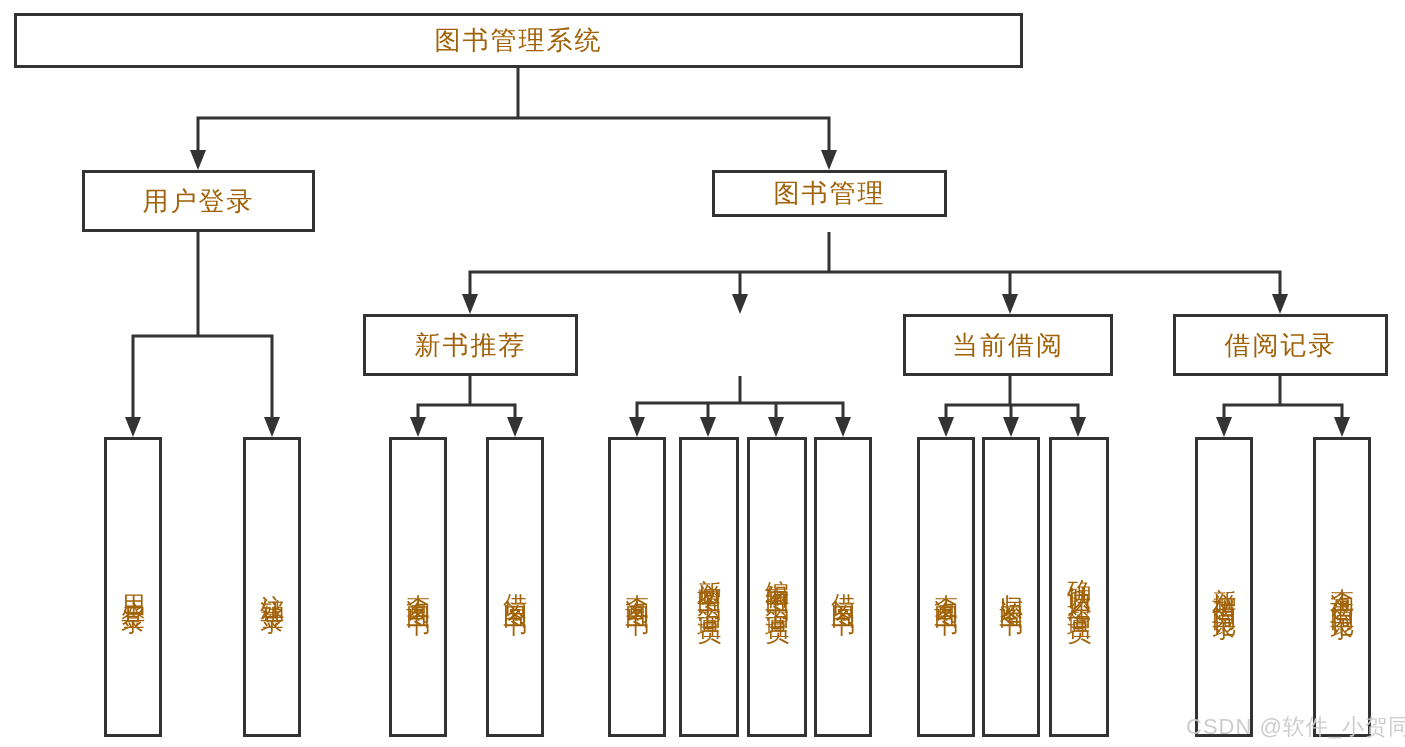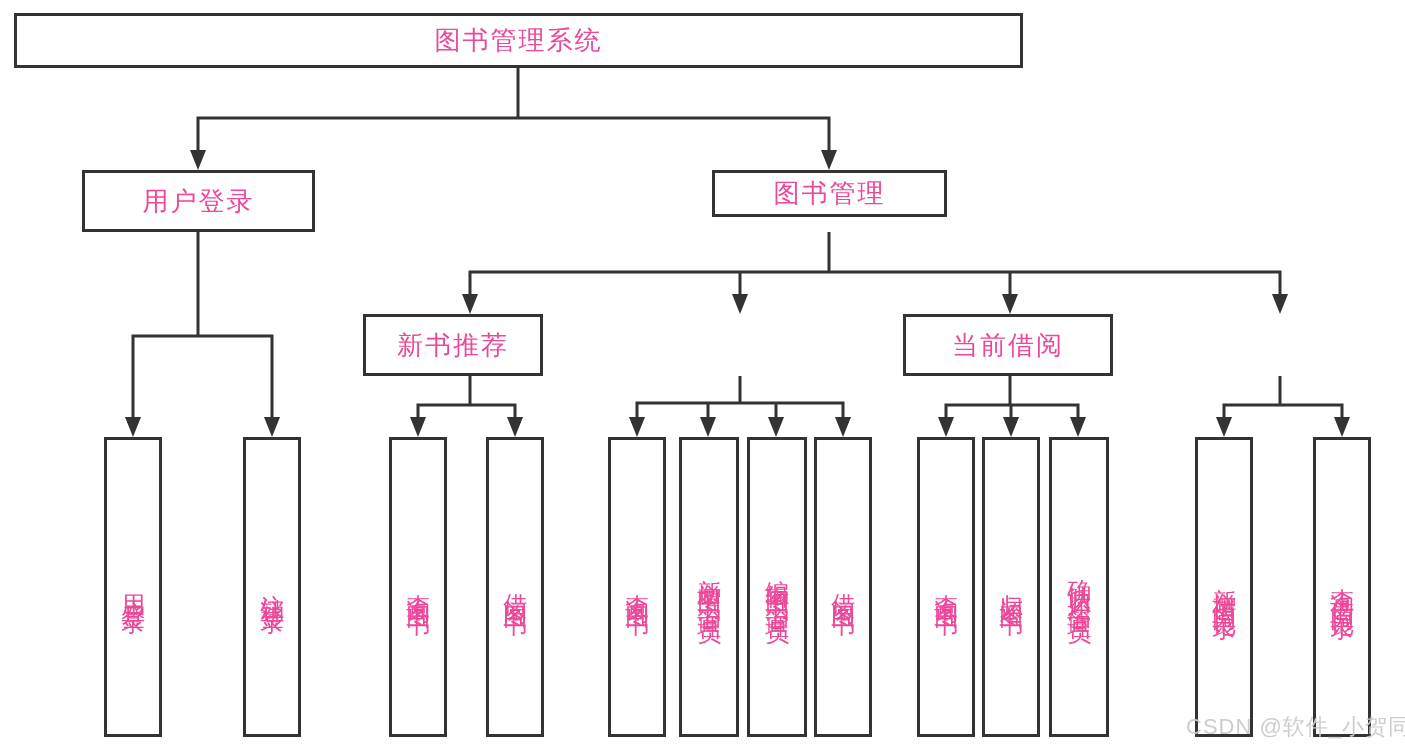--- a/index.html
+++ b/index.html
@@ -3,21 +3,21 @@
 <meta charset="utf-8">
 <style>
   html,body{margin:0;padding:0;background:#ffffff;}
   .stage{
     position:relative;width:1405px;height:747px;background:#ffffff;
     font-family:"Liberation Sans","DejaVu Sans",sans-serif;overflow:hidden;
   }
   .wires{position:absolute;left:0;top:0;z-index:1;}
   .node{
     position:absolute;z-index:2;box-sizing:border-box;
-    background:#ffffff;border:3px solid #333333;color:#ec4899;
+    background:#ffffff;border:3px solid #333333;color:#a16207;
     display:flex;align-items:center;justify-content:center;
     text-align:center;
   }
   .hbox{font-size:26px;letter-spacing:2px;white-space:nowrap;}
   .vbox{
     writing-mode:vertical-rl;text-orientation:mixed;
     font-size:24px;letter-spacing:6px;line-height:1.1;
   }
   .wm{
     position:absolute;z-index:3;left:1186px;top:712px;
@@ -80,22 +80,23 @@
       <polygon points="1216,417 1232,417 1224,437"></polygon>
       <polygon points="1334,417 1350,417 1342,437"></polygon>
     </g>
   </svg>
 
   <div class="node hbox" style="left:14px;top:13px;width:1009px;height:55px">图书管理系统</div>
 
   <div class="node hbox" style="left:82px;top:170px;width:233px;height:62px">用户登录</div>
   <div class="node hbox" style="left:712px;top:170px;width:235px;height:47px">图书管理</div>
 
-  <div class="node hbox" style="left:363px;top:314px;width:180px;height:62px">新书推荐</div>
+  <div class="node hbox" style="left:363px;top:314px;width:215px;height:62px">新书推荐</div>
   <div class="node hbox" style="left:903px;top:314px;width:210px;height:62px">当前借阅</div>
+  <div class="node hbox" style="left:1173px;top:314px;width:215px;height:62px">借阅记录</div>
 
   <div class="node vbox" style="left:104px;top:437px;width:58px;height:300px">用户登录</div>
   <div class="node vbox" style="left:243px;top:437px;width:58px;height:300px">注销登录</div>
 
   <div class="node vbox" style="left:389px;top:437px;width:58px;height:300px">查询图书</div>
   <div class="node vbox" style="left:486px;top:437px;width:58px;height:300px">借阅图书</div>
 
   <div class="node vbox" style="left:608px;top:437px;width:58px;height:300px">查询图书</div>
   <div class="node vbox" style="left:679px;top:437px;width:60px;height:300px">新增图书（管理员）</div>
   <div class="node vbox" style="left:747px;top:437px;width:60px;height:300px">编辑图书（管理员）</div>

